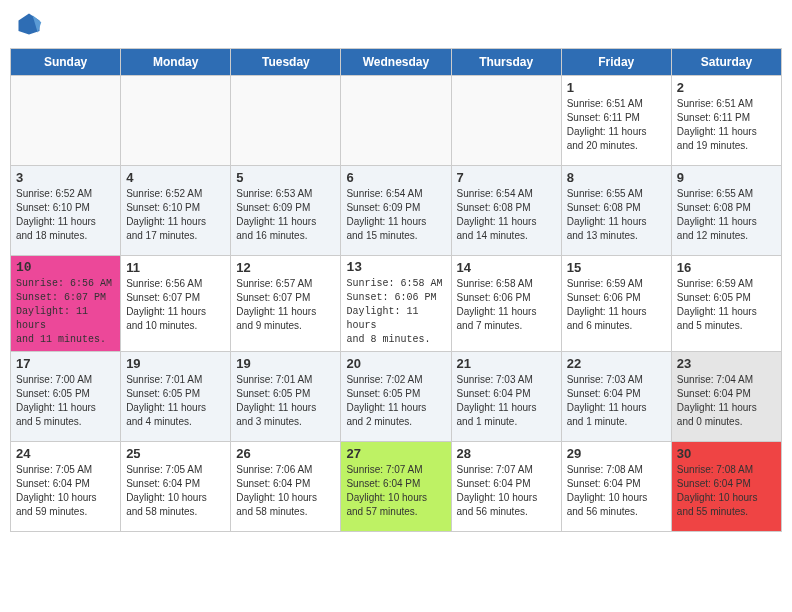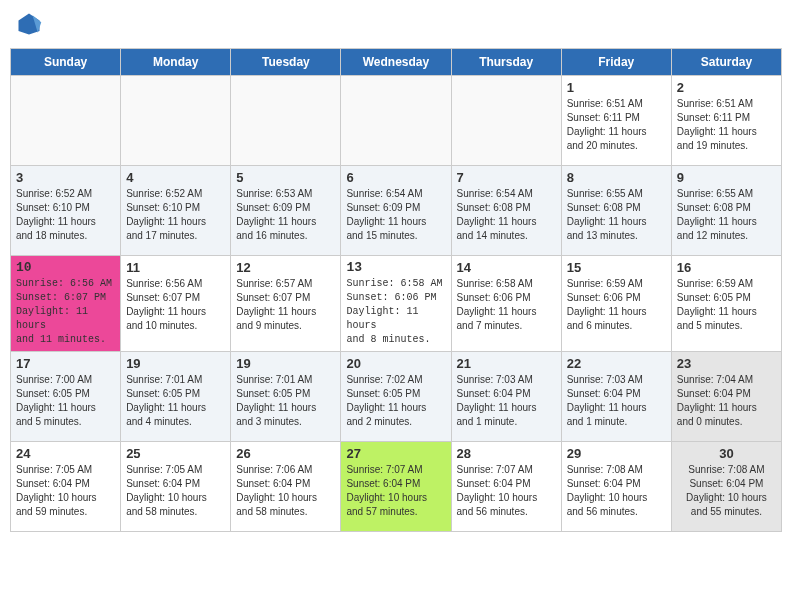--- a/index.html
+++ b/index.html
@@ -329,21 +329,21 @@
 Daylight: 10 hours
 and 56 minutes.</div>
         </td>
         <td style="background: rgb(255, 255, 255);">
           <span class="day-num">29</span>
           <div class="day-info" style="white-space: pre-line;">Sunrise: 7:08 AM
 Sunset: 6:04 PM
 Daylight: 10 hours
 and 56 minutes.</div>
         </td>
-        <td style="background: #e5e5e5; text-align: center;">
+        <td style="background: #ef4444;">
           <span class="day-num">30</span>
           <div class="day-info" style="white-space: pre-line;">Sunrise: 7:08 AM
 Sunset: 6:04 PM
 Daylight: 10 hours
 and 55 minutes.</div>
         </td>
       </tr>
     </tbody>
 </table>
 

